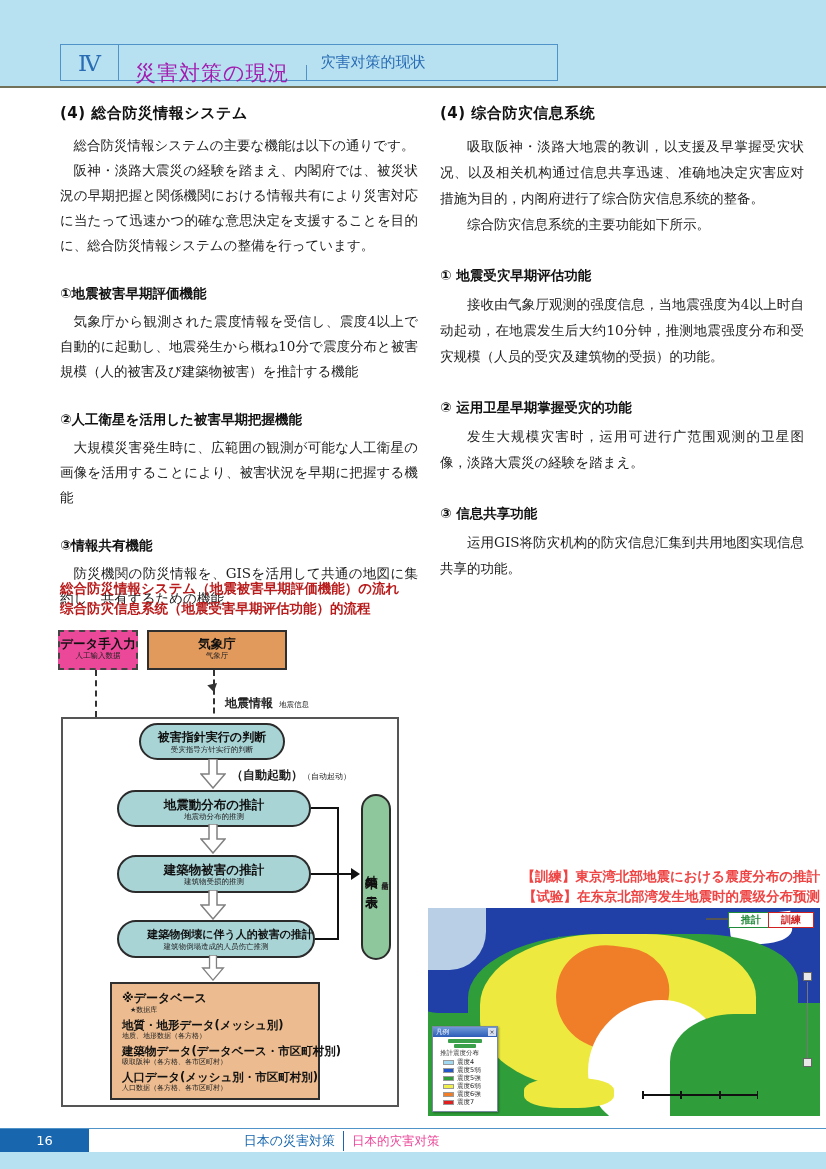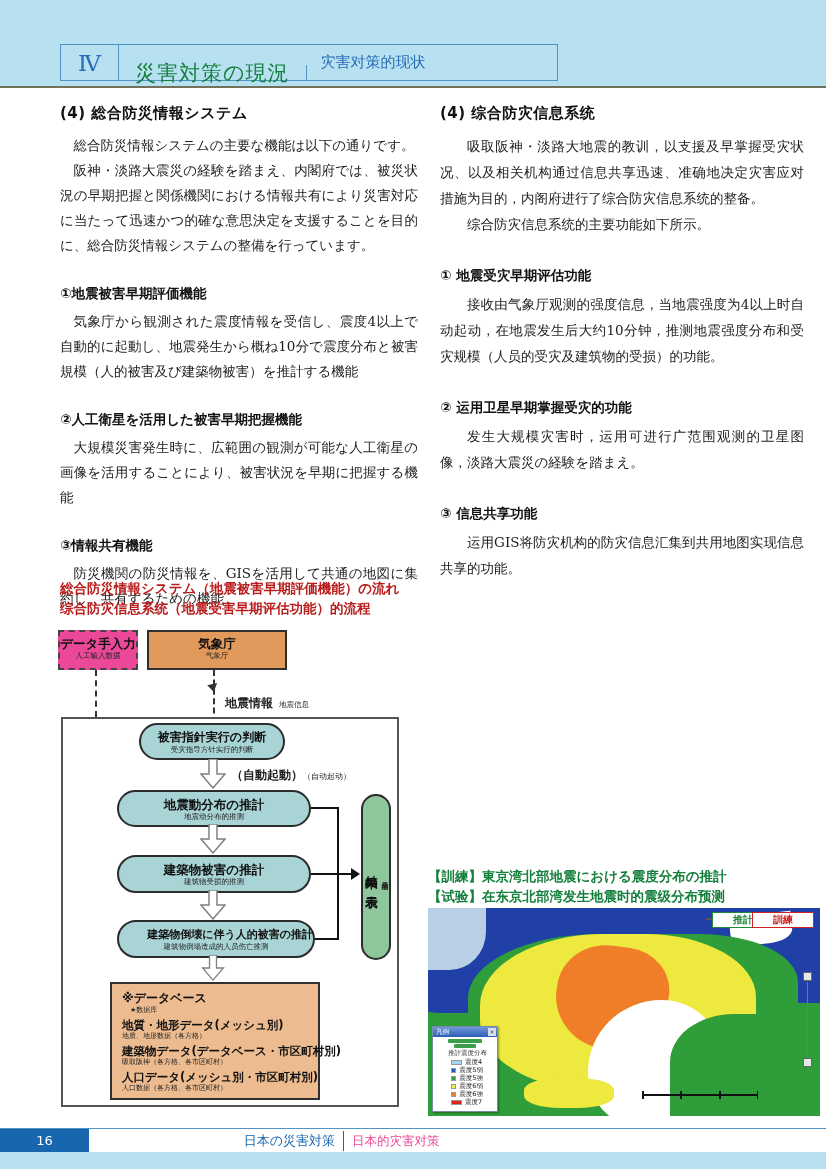--- a/index.html
+++ b/index.html
@@ -11,21 +11,21 @@
   }
   
   .top-band { position:absolute; left:0; top:0; width:826px; height:88px;
     background:#b7e0f0; border-bottom:2px solid #72725a; }
   .header-box { position:absolute; left:60px; top:44px; height:37px;
     display:flex; align-items:stretch; border:1px solid #4f93c8; }
   .hb-num { width:58px; display:flex; align-items:center; justify-content:center;
     font-family:"DejaVu Serif","Liberation Serif",serif;
     font-size:23px; color:#2a6db5; border-right:1px solid #4f93c8; }
   .hb-jp { display:flex; align-items:center; padding:0 16px; font-size:21px;
-    color:#15803d; letter-spacing:1px; border-right:1px solid #4f93c8;margin-top:20px; }
+    color:#a21caf; letter-spacing:1px; border-right:1px solid #4f93c8;margin-top:20px; }
   .hb-cn { display:flex; align-items:center; padding:0 14px 0 14px; width:250px;
     font-size:15px; color:#2a6db5; }
   
   .col { position:absolute; top:104px; }
   .col-left  { left:60px;  width:358px; }
   .col-right { left:440px; width:364px; }
   .col h3 { font-size:15px; font-weight:bold; color:#111; letter-spacing:0.5px; margin-bottom:10px; }
   .body-serif { font-family:"DejaVu Serif","Liberation Serif",serif; }
   .para { font-size:13.5px; line-height:25px; text-align:justify; text-indent:1em; color:#1c1c1c; }
   .col-right .para { line-height:26px; text-indent:2em; }
@@ -90,49 +90,49 @@
   .capsule .cn { writing-mode:vertical-rl; font-size:7px; color:#222; }
   .dbbox { position:absolute; left:55px; top:354px; width:210px; height:118px;
     background:#ecbc90; border:2px solid #2f2f2f; padding:7px 8px 0 10px; text-align:left; }
   .db-title .jp { font-size:12px; font-weight:bold; }
   .db-title .cn { font-size:7px; margin-left:8px; }
   .db-item { margin-top:4px; }
   .db-item .jp { display:block; font-size:11.5px; font-weight:bold; line-height:13px; white-space:nowrap; }
   .db-item .cn { display:block; font-size:7px; line-height:9px; }
   
   .map-title { position:absolute; left:428px; top:866px; width:392px;
-    color:#15803d; font-weight:bold; font-size:13.5px; line-height:20px; }
+    color:#ef4444; font-weight:bold; font-size:13.5px; line-height:20px;text-align:right; }
   .map { position:absolute; left:428px; top:908px; width:392px; height:208px;
     background:#2f9e3a; overflow:hidden; }
   .m { position:absolute; }
   .m-blue-tl   { left:-20px; top:-20px; width:150px; height:125px; background:#2040a8; border-radius:0 0 45% 20%; }
   .m-blue-top  { left:110px; top:-14px; width:290px; height:46px; background:#2040a8; border-radius:0 0 35% 25%; }
   .m-blue-tr   { right:-15px; top:0;  width:120px; height:95px;  background:#2040a8; border-radius:0 0 0 45%; }
   .m-pale      { left:-8px; top:-8px; width:66px; height:70px; background:#b9cfe6; border-radius:0 0 55% 0; }
   .m-white-tr  { right:28px; top:6px; width:62px; height:30px; background:#fff; border-radius:20% 0 40% 40%; transform:rotate(-6deg); }
   .m-green-mid { left:40px; top:26px; width:330px; height:160px; background:#2f9e3a; border-radius:40% 30% 30% 35%; }
   .m-yellow    { left:52px; top:26px; width:276px; height:158px; background:#ede93f; border-radius:45% 40% 40% 45%; }
   .m-orange1   { left:128px; top:38px; width:112px; height:104px; background:#f07d28; border-radius:45% 40% 35% 50%; transform:rotate(8deg); }
   .m-orange2   { left:206px; top:112px; width:92px; height:58px; background:#f07d28; border-radius:40% 45% 45% 40%; transform:rotate(-18deg); }
   .m-bay       { left:160px; top:92px; width:134px; height:130px; background:#ffffff; border-radius:55% 45% 35% 45%; }
   .m-bay2      { left:196px; top:150px; width:80px; height:70px; background:#ffffff; border-radius:40% 40% 0 0; }
   .m-yellow-s  { left:96px; top:170px; width:90px; height:30px; background:#ede93f; border-radius:40%; }
   .m-green-br  { right:-10px; bottom:-18px; width:160px; height:120px; background:#2f9e3a; border-radius:40% 20% 0 0; }
   .badge { position:absolute; top:4px; background:#fff; font-size:10px; font-weight:bold;
-    padding:0 20px; line-height:14px; }
+    padding:0 12px; line-height:14px; }
   .badge-est  { right:46px; color:#1f8a3a; border:1.5px solid #1f8a3a; }
   .badge-trn  { right:6px;  color:#d02020; border:1.5px solid #d02020; }
   .badge-line { position:absolute; top:10px; right:88px; width:26px; height:1.5px; background:#555; }
   .legend { position:absolute; left:4px; top:118px; width:66px; height:86px;
     background:#fff; border:1px solid #7a8aa0; box-shadow:1px 1px 2px rgba(0,0,0,.35); }
   .legend-bar { height:10px; background:linear-gradient(#6f9ad8,#2b5cb8);
     color:#fff; font-size:6.5px; line-height:10px; padding-left:3px; }
   .legend-close { float:right; width:8px; height:8px; margin:1px 1px 0 0;
     background:#d8dff0; font-size:6px; line-height:8px; text-align:center; color:#334; }
-  .legend-body { padding:1px 14px; }
+  .legend-body { padding:1px 6px; }
   .lg-green { width:34px; height:4px; background:#3aa04a; margin:1px auto; border-radius:1px; }
   .lg-sub { font-size:6.5px; color:#333; text-align:left; line-height:8px; margin:1px 0 1px 1px; white-space:nowrap; }
   .lg-row { display:flex; align-items:center; height:8px; margin-left:4px; }
   .lg-sw { width:11px; height:5px; margin-right:3px; border:0.5px solid #999; }
   .lg-lab { font-size:6.5px; color:#222; line-height:8px; white-space:nowrap; }
   .sw0{background:#9fd8f0;} .sw1{background:#2255c8;} .sw2{background:#2f9e3a;}
   .sw3{background:#f0ee4a;} .sw4{background:#f07d28;} .sw5{background:#e02020;}
   .zoomer-btn { position:absolute; right:8px; width:9px; height:9px; background:#e8e8e8;
     border:1px solid #666; }
   .zb-top { top:64px; } .zb-bot { top:150px; }

